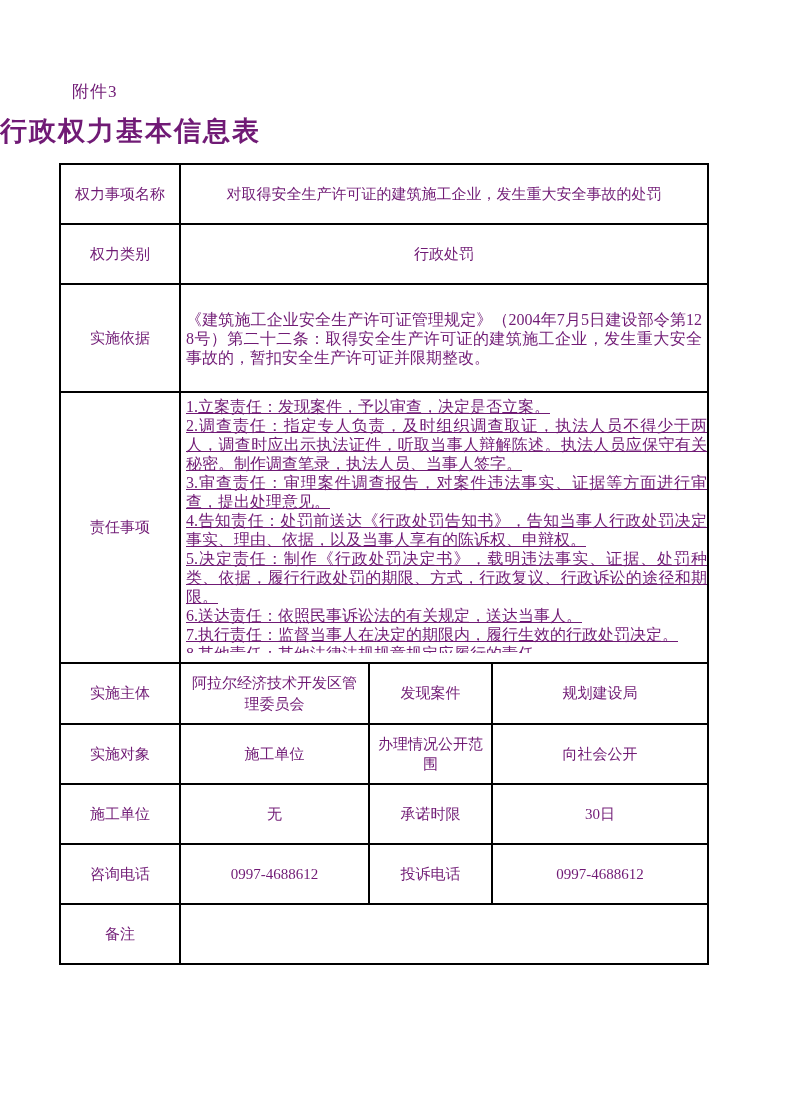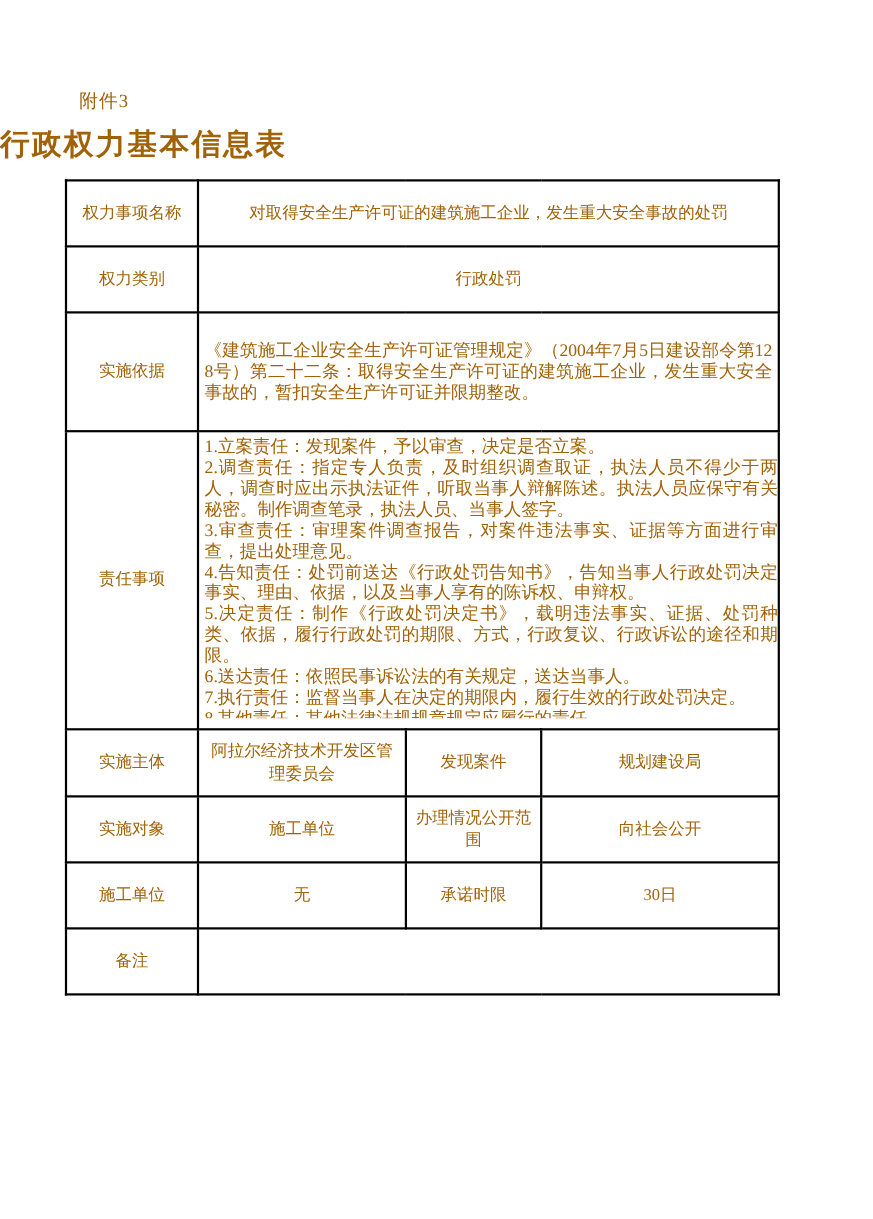--- a/index.html
+++ b/index.html
@@ -5,21 +5,21 @@
   html, body {
     margin: 0;
     padding: 0;
     background: #ffffff;
   }
   .page {
     position: relative;
     width: 794px;
     height: 1108px;
     background: #ffffff;
-    color: #a16207;
+    color: #701a75;
     font-family: "Liberation Serif", "DejaVu Serif", serif;
     overflow: hidden;
   }
   .attachment-label {
     position: absolute;
     left: 72px;
     top: 80px;
     font-size: 17px;
     letter-spacing: 1px;
   }
@@ -61,20 +61,21 @@
 
   td.cell-longtext {
     text-align: justify;
     font-size: 16px;
     line-height: 19px;
     padding: 15px 5px;
   }
   td.cell-duties {
     vertical-align: top;
     padding: 4px 0 0 5px;
+    text-decoration: underline;
   }
   .duties-clip {
     height: 256px;
     overflow: hidden;
     text-align: justify;
     font-size: 16px;
     line-height: 19px;
   }
   .duty-line { text-align: justify; }
 </style>
@@ -142,20 +143,26 @@
     </tr>
 
 
     <tr class="r-small">
       <td>施工单位</td>
       <td>无</td>
       <td>承诺时限</td>
       <td>30日</td>
     </tr>
 
+    <tr class="r-small">
+      <td>咨询电话</td>
+      <td>0997-4688612</td>
+      <td>投诉电话</td>
+      <td>0997-4688612</td>
+    </tr>
 
     <tr class="r-small">
       <td>备注</td>
       <td colspan="3"></td>
     </tr>
 
   </tbody>
     </table>
 </div>
 

